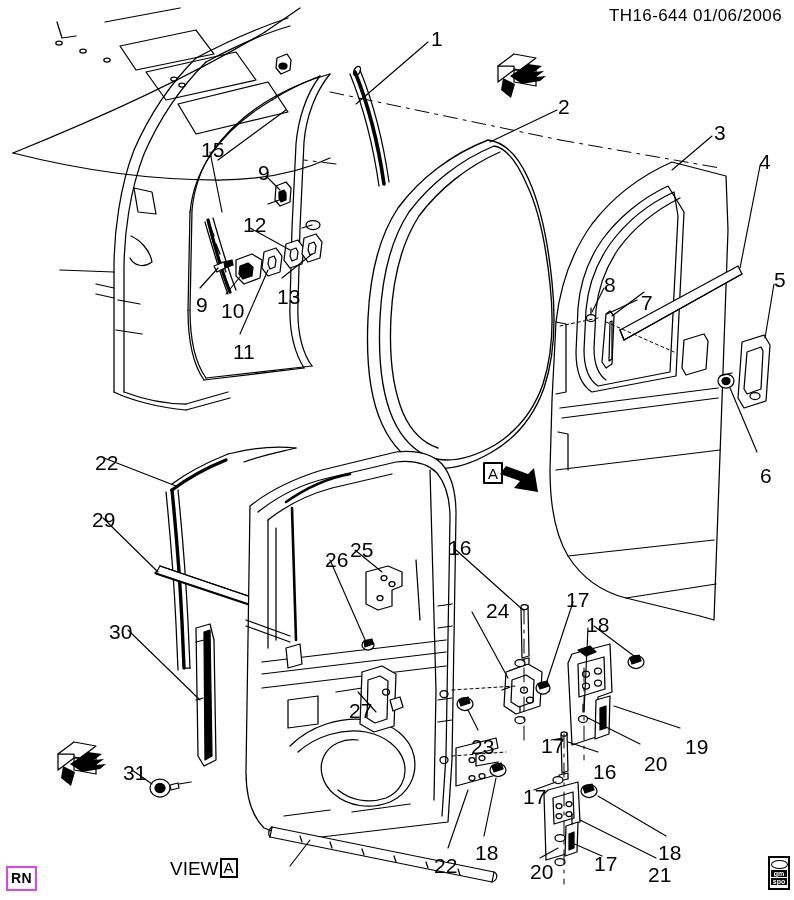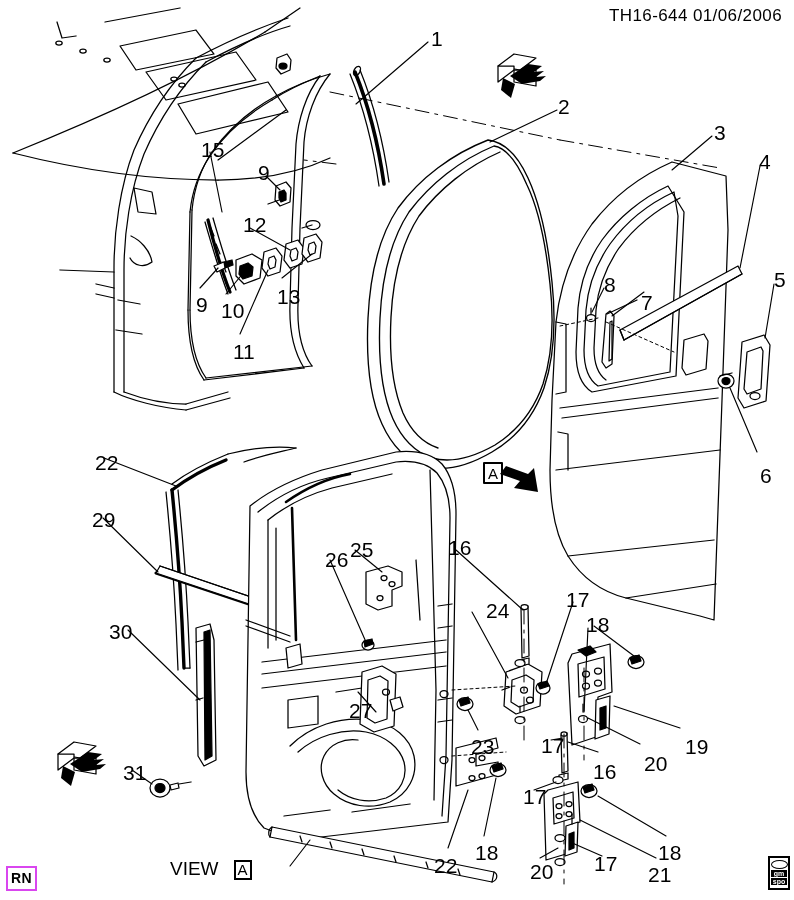--- a/index.html
+++ b/index.html
@@ -11,21 +11,21 @@
   .hdr{position:absolute;font-size:17px;letter-spacing:.4px;white-space:nowrap;}
   #doc-id{right:12px;top:6px;}
 
   .callout{position:absolute;font-size:21px;line-height:21px;white-space:nowrap;}
 
   .boxlbl{position:absolute;border:2px solid #d946ef;padding:3px 3px;
           font-size:14px;line-height:15px;font-weight:700;letter-spacing:.5px;}
   #rn-box{left:6px;top:866px;}
 
   #view-label{position:absolute;left:170px;top:858px;font-size:19px;white-space:nowrap;
-              display:flex;align-items:flex-end;gap:15px;}
+              display:flex;align-items:flex-start;gap:1px;}
   #view-label .vb{border:2px solid #000;padding:0 2px;font-size:15px;line-height:16px;}
 
   .gmbox{position:absolute;left:768px;top:856px;width:22px;height:34px;
          border:2px solid #000;background:#fff;box-sizing:border-box;
          display:flex;flex-direction:column;align-items:center;justify-content:flex-start;padding-top:2px;}
   .gmbox .dish{width:15px;height:7px;border:1.5px solid #000;border-radius:50%;background:#fff;}
   .gmbox .gmt{font-size:7px;line-height:7px;font-weight:700;background:#000;color:#fff;
               width:16px;text-align:center;margin-top:1px;}
 </style>
 </head>

